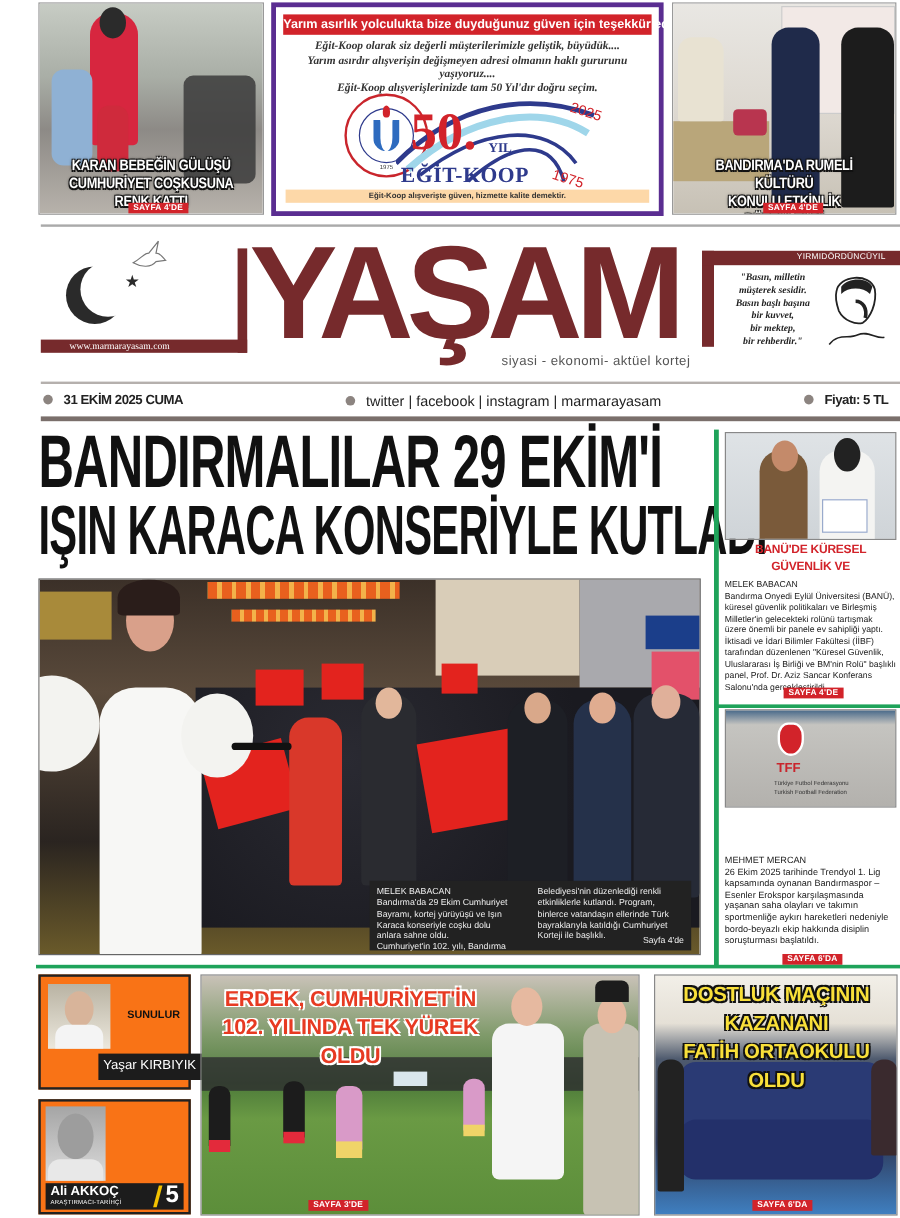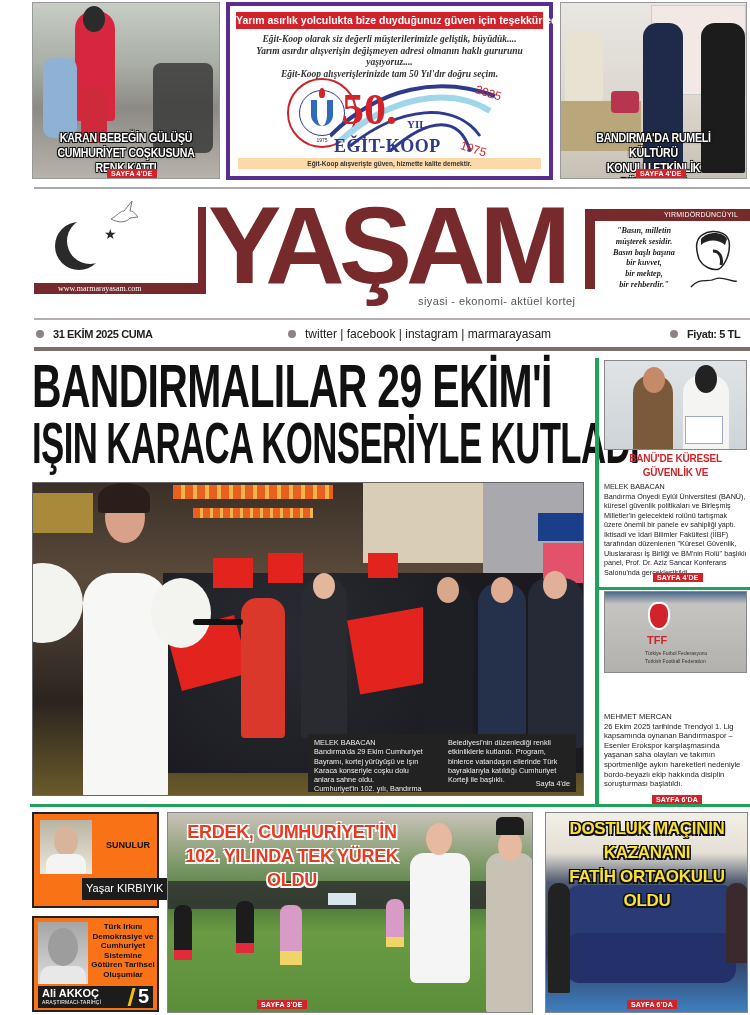--- a/index.html
+++ b/index.html
@@ -310,21 +310,20 @@
     <div class="col-num-slash" style="left:92px; top:2px; height:18px;"></div>
     <div class="col-num" style="left:100px; top:-1px;">2</div>
   </div>
 </div>
 
 <div class="col-card" style="left:32px; top:916px; width:127px; height:96px;">
   <div class="col-photo" style="left:4px; top:4px; width:50px; height:62px; background:linear-gradient(180deg,#a5a5a5,#dcdcdc);">
     <div class="abs" style="left:10px;top:6px;width:30px;height:38px;background:#9d9d9d;border-radius:50%;"></div>
     <div class="abs" style="left:2px;top:44px;width:46px;height:18px;background:#e8e8e8;border-radius:10px 10px 0 0;"></div>
   </div>
-  <div class="abs" style="left:56px; top:4px; width:66px; font-weight:700; font-size:8px; line-height:9.5px; text-align:center; color:#111;">Türk Irkını Demokrasiye ve Cumhuriyet Sistemine Götüren Tarihsel Oluşumlar</div>
   <div class="col-name" style="left:4px; top:68px; width:115px; height:22px;">
     <div class="abs" style="left:4px; top:1px; font-size:11px; font-weight:700;">Ali AKKOÇ</div>
     <div class="abs" style="left:4px; top:13px; font-size:5px; letter-spacing:.2px;">ARAŞTIRMACI-TARİHÇİ</div>
     <div class="col-num-slash" style="left:92px; top:2px; height:18px;"></div>
     <div class="col-num" style="left:100px; top:-1px;">5</div>
   </div>
 </div>
 
 <div class="side-photo" style="left:167px; top:812px; width:366px; height:201px; background:linear-gradient(180deg,#c9c2b8 0%,#7f9a6a 25%,#4d7a3a 45%,#6a9a44 60%,#5c8e3a 100%);">
   <div class="abs" style="left:0;top:68px;width:366px;height:28px;background:#2d2d30;opacity:.8;"></div>

